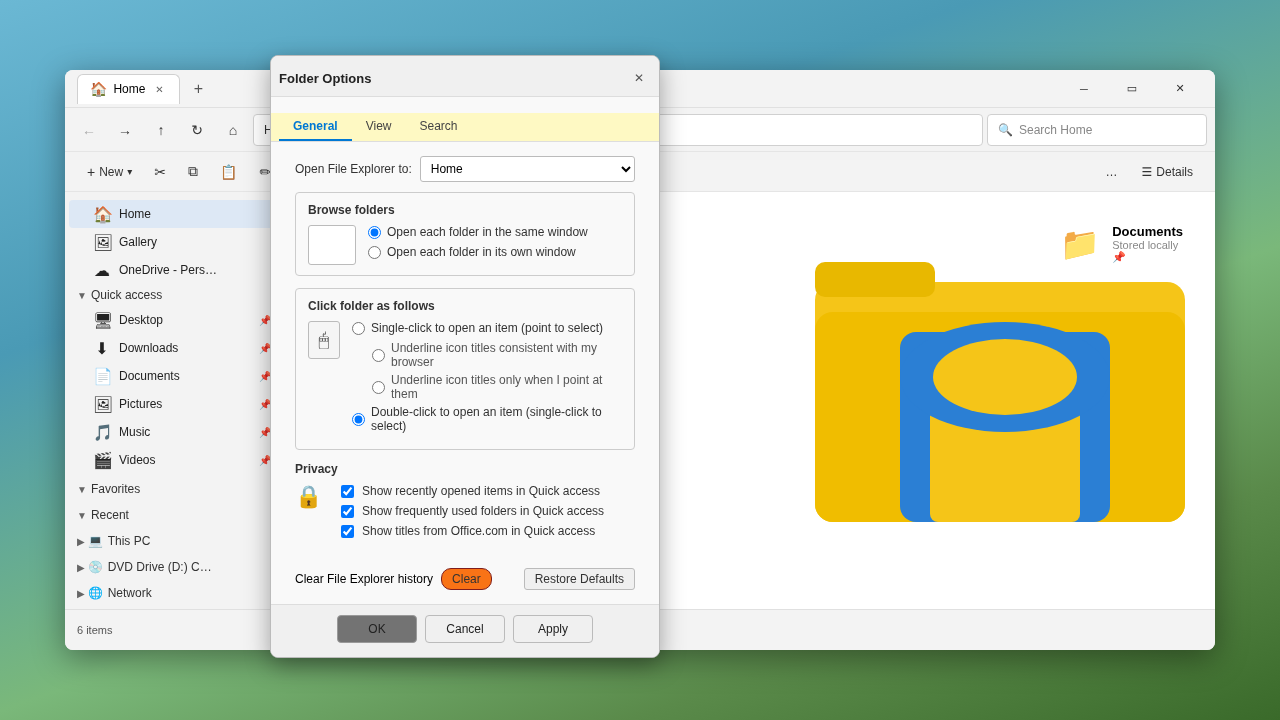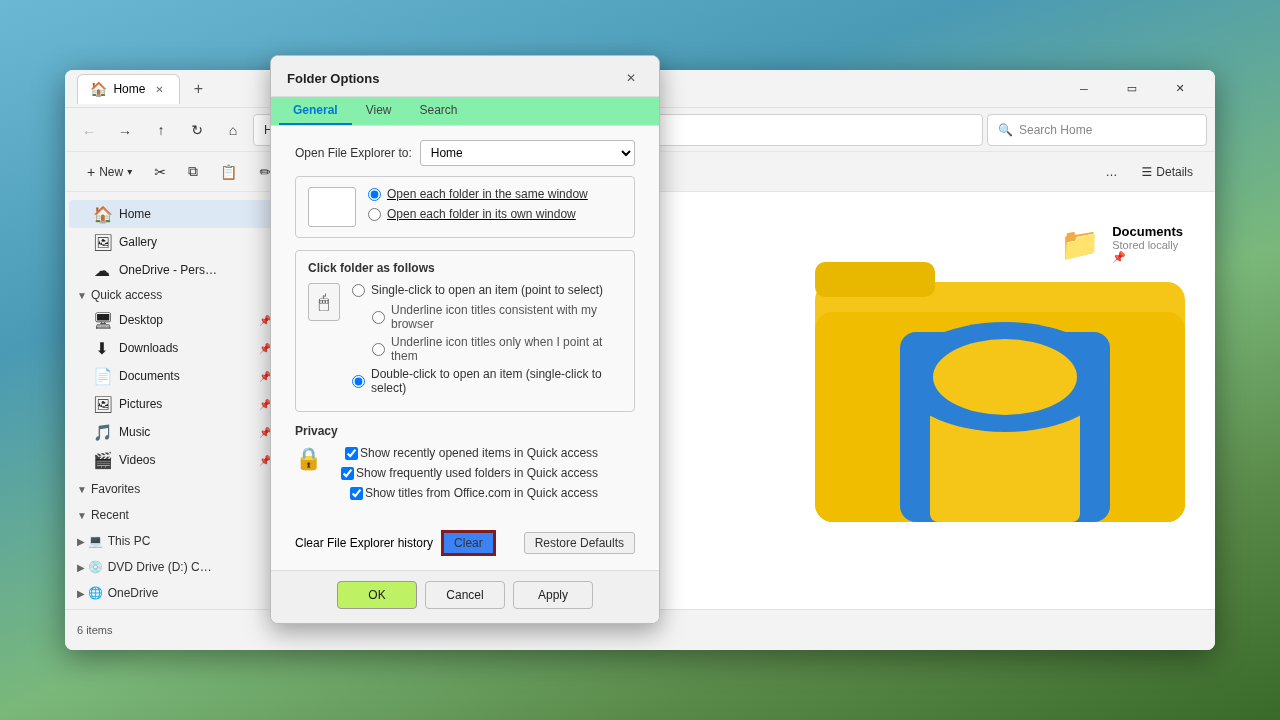--- a/index.html
+++ b/index.html
@@ -275,21 +275,21 @@
       border: 1px solid #bbb;
       border-radius: 8px;
       box-shadow: 0 8px 24px rgba(0,0,0,0.35);
       pointer-events: all;
       overflow: hidden;
     }
     .dialog-title-bar {
       display: flex;
       align-items: center;
       justify-content: space-between;
-      padding: 10px 16px 6px;
+      padding: 10px 8px 6px;
       border-bottom: 1px solid #ddd;
       background: #f0f0f0;
     }
     .dialog-title {
       font-size: 13px;
       font-weight: 600;
       color: #222;
     }
     .dialog-close {
       width: 24px;
@@ -298,22 +298,23 @@
       align-items: center;
       justify-content: center;
       border-radius: 4px;
       cursor: pointer;
       font-size: 12px;
       color: #555;
     }
     .dialog-tabs {
       display: flex;
       padding: 0 8px;
-      background: #86efac;
+      background: #fef9c3;
       border-bottom: 1px solid #ddd;
+      margin-top: 16px;
     }
     .dialog-tab {
       padding: 6px 14px;
       font-size: 12px;
       cursor: pointer;
       border-bottom: 2px solid transparent;
       color: #444;
     }
     .dialog-tab.active {
       border-bottom: 2px solid #0078d4;
@@ -366,33 +367,32 @@
       align-items: center;
       gap: 6px;
       font-size: 12px;
       color: #555;
       margin-bottom: 4px;
       padding-left: 20px;
     }
     .checkbox-row {
       display: flex;
       align-items: center;
-      gap: 2px;
+      gap: 8px;
       font-size: 12px;
       color: #333;
       margin-bottom: 6px;
-      justify-content: flex-end;
     }
     .checkbox-row input[type=checkbox] { cursor: pointer; }
     .clear-btn {
       display: inline-block;
       padding: 3px 10px;
-      border: 3px solid #7f1d1d;
-      border-radius: 0;
-      background: #3b82f6;
+      border: 1px solid #7f1d1d;
+      border-radius: 10px;
+      background: #f97316;
       font-size: 12px;
       cursor: pointer;
       color: #333;
     }
     .restore-btn {
       display: inline-block;
       padding: 3px 10px;
       border: 1px solid #bbb;
       border-radius: 3px;
       background: #f0f0f0;
@@ -416,21 +416,21 @@
       border: 1px solid #bbb;
       background: #f0f0f0;
       font-size: 12px;
       cursor: pointer;
       color: #222;
       display: flex;
       align-items: center;
       justify-content: center;
     }
     .dialog-btn.primary {
-      background: #bef264;
+      background: #737373;
       border: 1px solid #999;
     }
 
     
     .folder-svg-container {
       position: absolute;
       right: 0;
       top: 0;
       width: 450px;
       height: 100%;
@@ -585,21 +585,21 @@
           <span class="chevron">▶</span>
           <span>💿</span>
           <span>DVD Drive (D:) C…</span>
         </div>
       </div>
 
       <div class="sidebar-section">
         <div class="sidebar-header">
           <span class="chevron">▶</span>
           <span>🌐</span>
-          <span>OneDrive</span>
+          <span>Network</span>
         </div>
       </div>
     </div>
 
     <div class="content-area">
 
       <div style="margin-bottom: 16px;">
         <div class="section-header">
           <span style="font-size:10px;">▼</span>
           <span class="section-title">Quick access</span>
@@ -696,21 +696,22 @@
 
       <div class="dialog-row">
         <span style="white-space:nowrap;">Open File Explorer to:</span>
         <select class="dialog-select">
           <option>Home</option>
           <option>This PC</option>
         </select>
       </div>
 
       <div class="section-box">
-        <div style="display:flex; gap:12px; align-items:flex-start;text-decoration:underline;">
+        <div class="section-box-title">Browse folders</div>
+        <div style="display:flex; gap:12px; align-items:flex-start;">
           <div style="width:48px; height:40px; border:1px solid #bbb; background:#fff; border-radius:3px; flex-shrink:0;"></div>
           <div>
             <div class="radio-row">
               <input type="radio" name="browse" checked="" style="">
               <label>Open each folder in the same window</label>
             </div>
             <div class="radio-row">
               <input type="radio" name="browse" style="">
               <label>Open each folder in its own window</label>
             </div>

